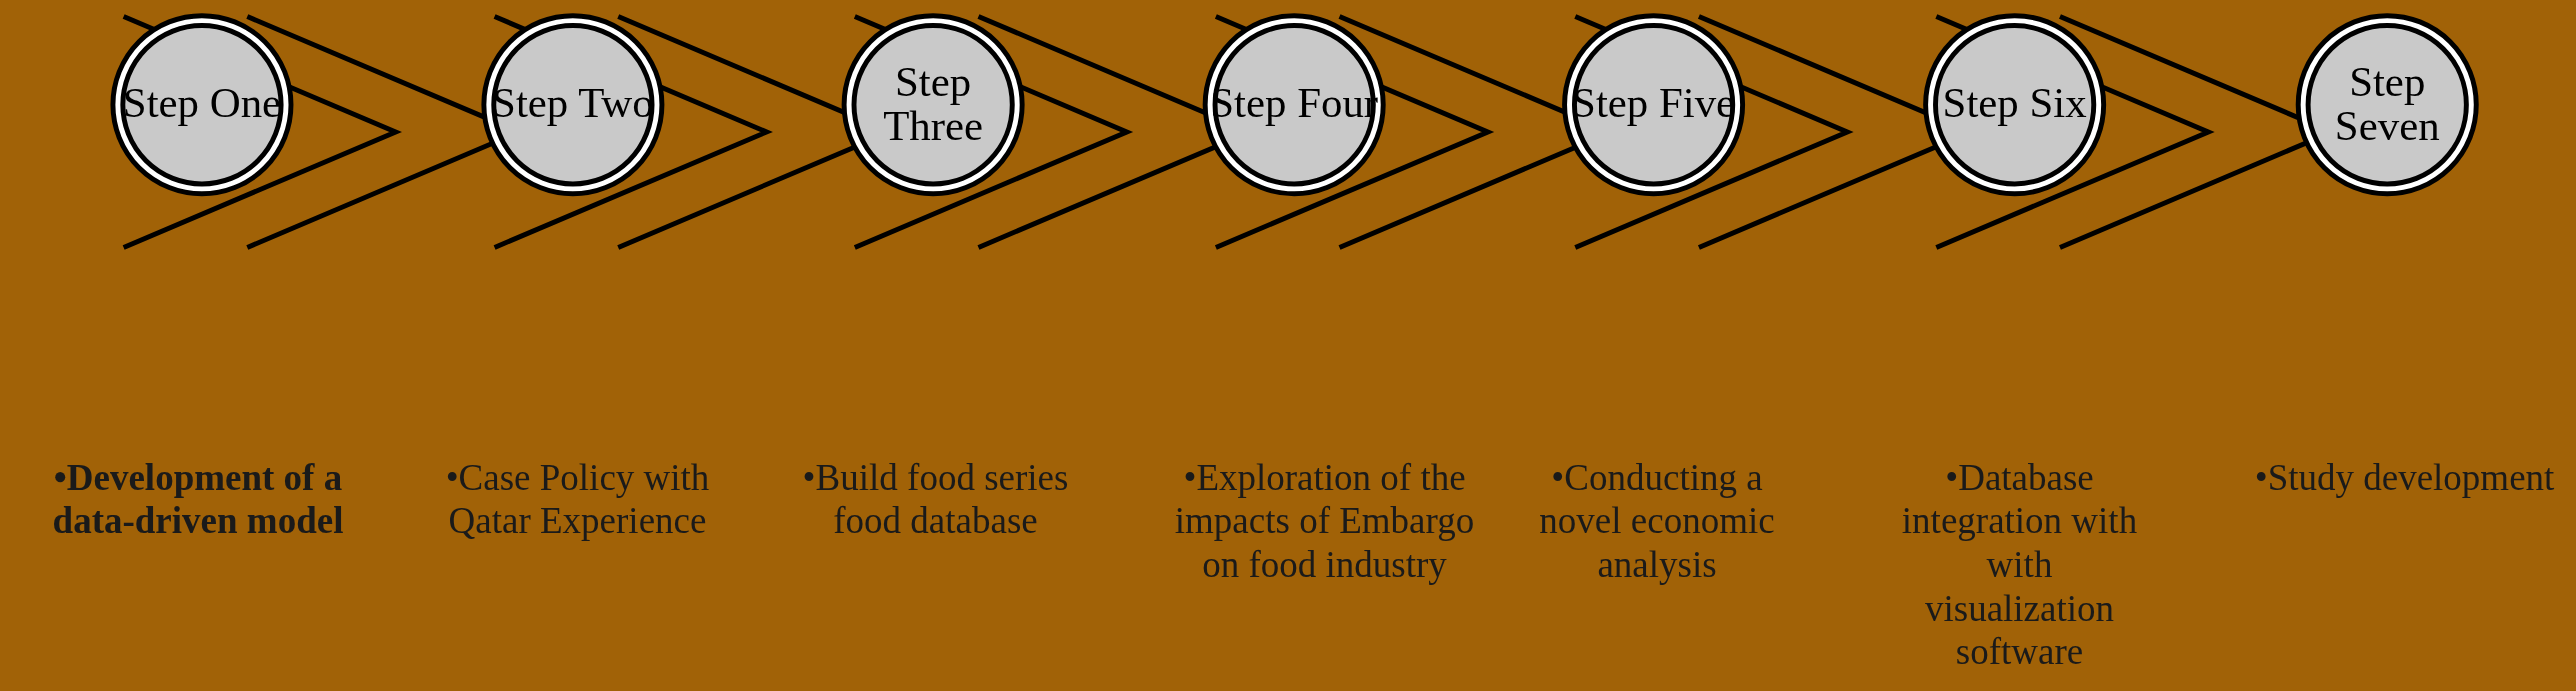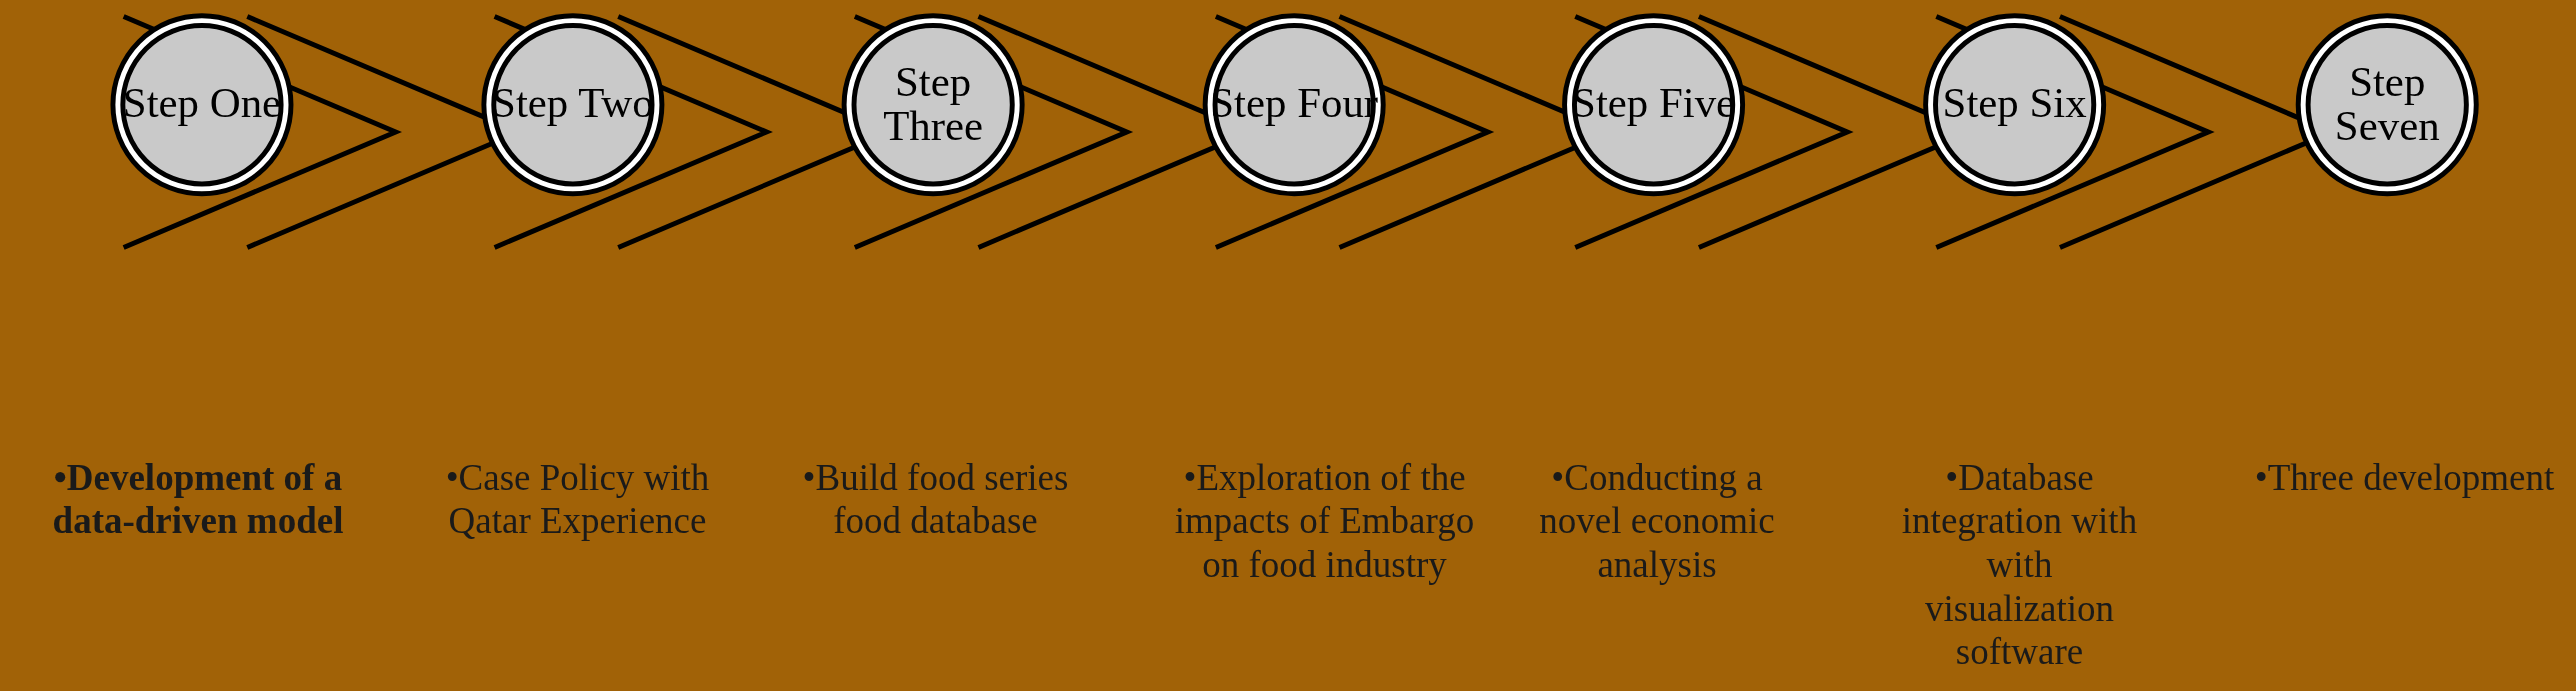--- a/index.html
+++ b/index.html
@@ -152,17 +152,17 @@
 
   <div class="caption-block" style="left:1521px; top:412px; width:272px;">
     <span class="caption-bullet">•</span><span>Conducting a novel economic analysis</span>
   </div>
 
   <div class="caption-block" style="left:1896px; top:412px; width:247px;">
     <span class="caption-bullet">•</span><span>Database integration with with visualization software</span>
   </div>
 
   <div class="caption-block" style="left:2250px; top:412px; width:309px;">
-    <span class="caption-bullet">•</span><span>Three development</span>
+    <span class="caption-bullet">•</span><span>Study development</span>
   </div>
 
 </div>
 
 
 </body></html>

